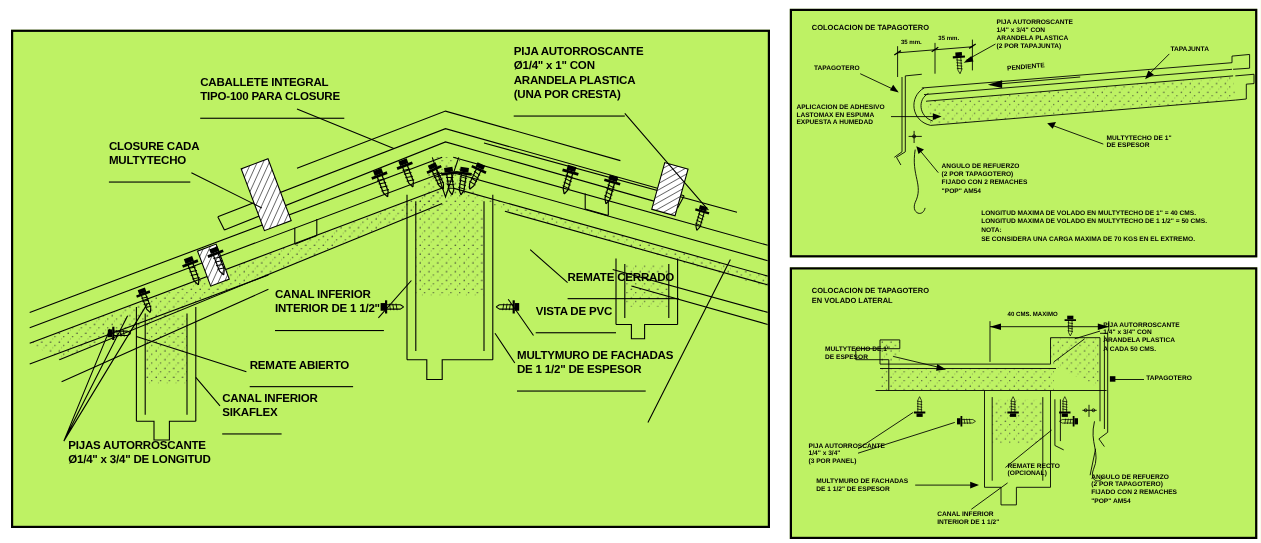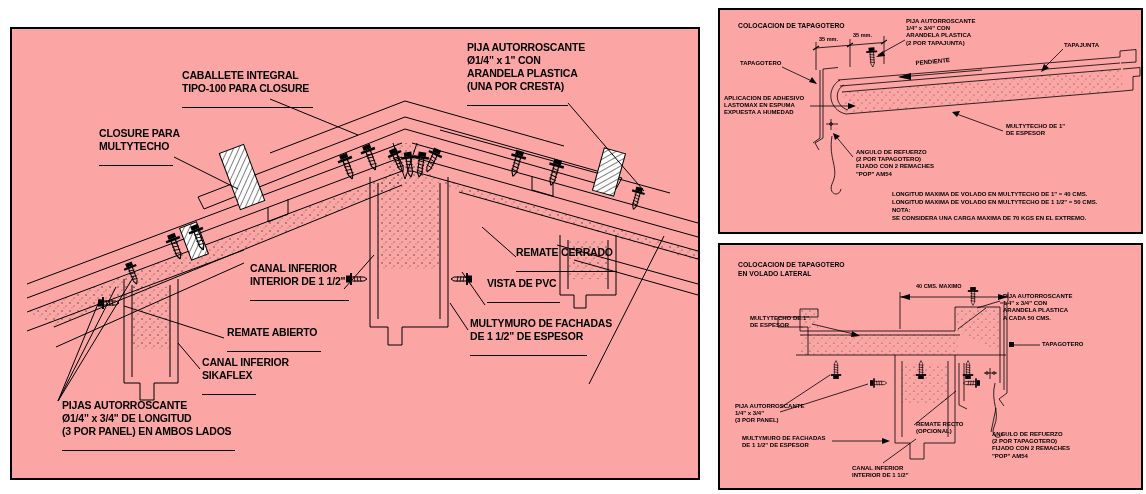--- a/index.html
+++ b/index.html
@@ -1,18 +1,18 @@
 <!DOCTYPE html>
 <html><head>
 <meta charset="utf-8">
 <style>
   html,body{margin:0;padding:0;background:#fff;}
   .canvas{position:relative;width:1146px;height:494px;background:#ffffff;overflow:hidden;
           font-family:"Liberation Sans",sans-serif;color:#000;}
-  .panel{position:absolute;border:2px solid #000;background:#fca5a5;}
+  .panel{position:absolute;border:2px solid #000;background:#bef264;}
   #panel-left{left:10px;top:27px;width:686px;height:449px;}
   #panel-tr{left:718px;top:8px;width:421px;height:222px;}
   #panel-br{left:718px;top:243px;width:421px;height:243px;}
   .art{position:absolute;left:0;top:0;width:100%;height:100%;}
   .lbl{position:absolute;font-weight:bold;font-size:10.5px;line-height:13px;
        letter-spacing:-0.2px;white-space:nowrap;}
   .lbl-s{position:absolute;font-weight:700;font-size:6px;line-height:7.2px;
        letter-spacing:0;white-space:nowrap;}
   .lbl-t{position:absolute;font-weight:bold;font-size:6.8px;line-height:8.5px;white-space:nowrap;}
   .dim{position:absolute;font-weight:700;font-size:5.5px;white-space:nowrap;}
@@ -109,38 +109,37 @@
       <div>PIJA AUTORROSCANTE</div>
       <div>Ø1/4" x 1" CON</div>
       <div>ARANDELA PLASTICA</div>
       <div><span class="u">(UNA POR CRESTA)</span></div>
     </div>
     <div class="lbl" style="left:138px;top:40px;margin-left:32px;">
       <div>CABALLETE INTEGRAL</div>
       <div><span class="u">TIPO-100 PARA CLOSURE</span></div>
     </div>
     <div class="lbl" style="left:87px;top:98px;">
-      <div>CLOSURE PARA</div>
+      <div>CLOSURE CADA</div>
       <div><span class="u">MULTYTECHO</span></div>
     </div>
     <div class="lbl" style="left:238px;top:233px;">
       <div>CANAL INFERIOR</div>
       <div><span class="u">INTERIOR DE 1 1/2"</span></div>
     </div>
     <div class="lbl" style="left:215px;top:297px;">
       <div><span class="u">REMATE ABIERTO</span></div>
     </div>
     <div class="lbl" style="left:190px;top:327px;">
       <div>CANAL INFERIOR</div>
       <div><span class="u">SIKAFLEX</span></div>
     </div>
     <div class="lbl" style="left:50px;top:370px;">
       <div>PIJAS AUTORROSCANTE</div>
       <div>Ø1/4" x 3/4" DE LONGITUD</div>
-      <div><span class="u">(3 POR PANEL) EN AMBOS LADOS</span></div>
     </div>
     <div class="lbl" style="left:504px;top:217px;">
       <div><span class="u">REMATE CERRADO</span></div>
     </div>
     <div class="lbl" style="left:475px;top:248px;">
       <div><span class="u">VISTA DE PVC</span></div>
     </div>
     <div class="lbl" style="left:458px;top:288px;">
       <div>MULTYMURO DE FACHADAS</div>
       <div><span class="u">DE 1 1/2" DE ESPESOR</span></div>

